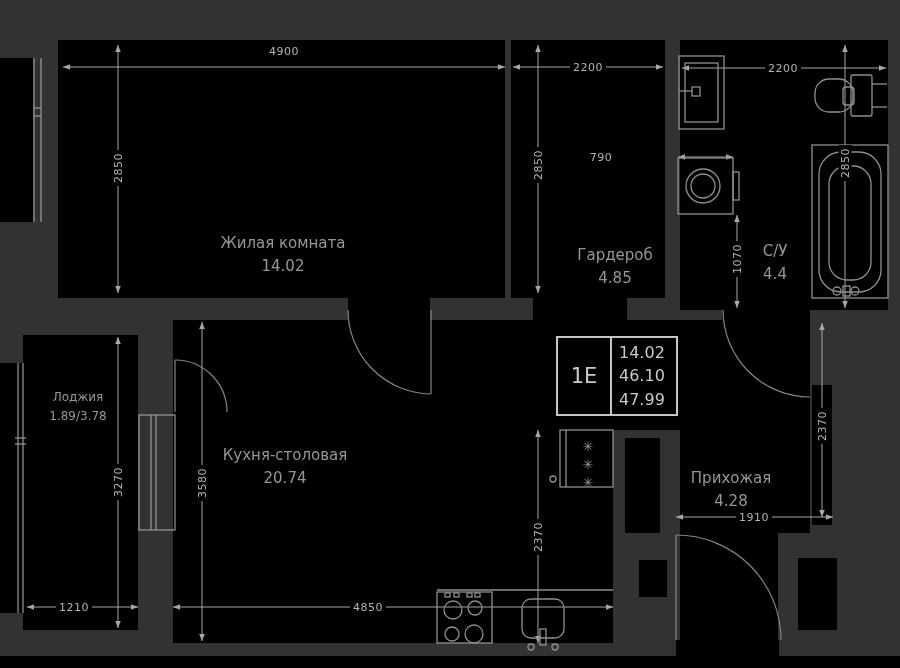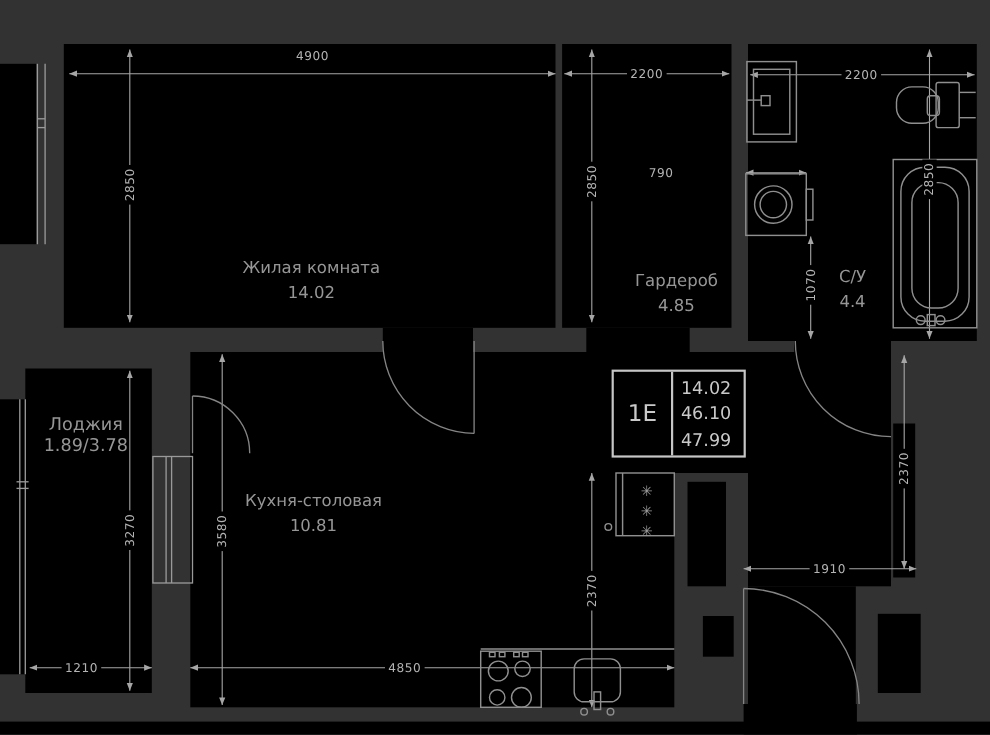--- a/index.html
+++ b/index.html
@@ -5,21 +5,21 @@
   html,body{margin:0;padding:0;background:#323232;}
   #plan{position:relative;width:900px;height:668px;background:#323232;overflow:hidden;
         font-family:"DejaVu Sans", sans-serif;}
   .room{position:absolute;background:#000;}
   #plan svg{position:absolute;left:0;top:0;pointer-events:none;}
   .dim{position:absolute;transform:translate(-50%,-50%);background:#000;color:#b3b3b3;
        font-size:11px;line-height:13px;padding:0 3px;white-space:nowrap;letter-spacing:.5px;}
   .dim.v{transform:translate(-50%,-50%) rotate(-90deg);}
   .room-label{position:absolute;transform:translateX(-50%);text-align:center;color:#969696;
        font-size:15px;line-height:23px;white-space:nowrap;}
-  .room-label.small{font-size:16px;line-height:19px;}
+  .room-label.small{font-size:12px;line-height:19px;margin-top:12px;}
   .info-box{position:absolute;left:556px;top:336px;width:118px;height:76px;display:flex;
        border:2px solid #c6c6c6;background:#000;color:#c9c9c9;}
   .info-box .unit{width:52px;display:flex;align-items:center;justify-content:center;
        font-size:21px;border-right:2px solid #c6c6c6;}
   .info-box .areas{flex:1;display:flex;flex-direction:column;justify-content:space-around;
        padding:3px 0 3px 7px;font-size:16px;}
 </style>
 </head>
 <body>
 
@@ -192,21 +192,25 @@
   <div class="room-label" style="left:775px;top:240px">
     <div>С/У</div>
     <div>4.4</div>
   </div>
   <div class="room-label small" style="left:78px;top:376px">
     <div>Лоджия</div>
     <div>1.89/3.78</div>
   </div>
   <div class="room-label" style="left:285px;top:444px">
     <div>Кухня-столовая</div>
-    <div>10.81</div>
+    <div>20.74</div>
+  </div>
+  <div class="room-label" style="left:731px;top:467px">
+    <div>Прихожая</div>
+    <div>4.28</div>
   </div>
 
   <div class="info-box">
     <div class="unit">1Е</div>
     <div class="areas">
       <div>14.02</div>
       <div>46.10</div>
       <div>47.99</div>
     </div>
   </div>

